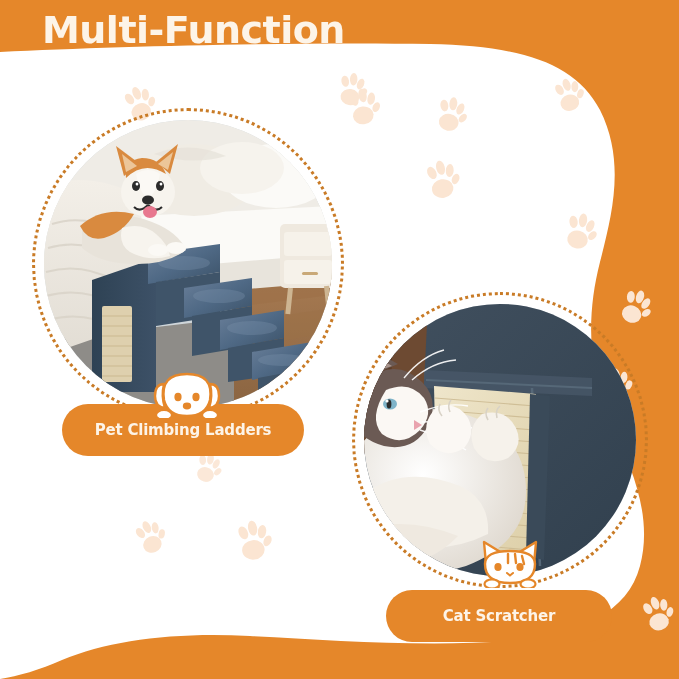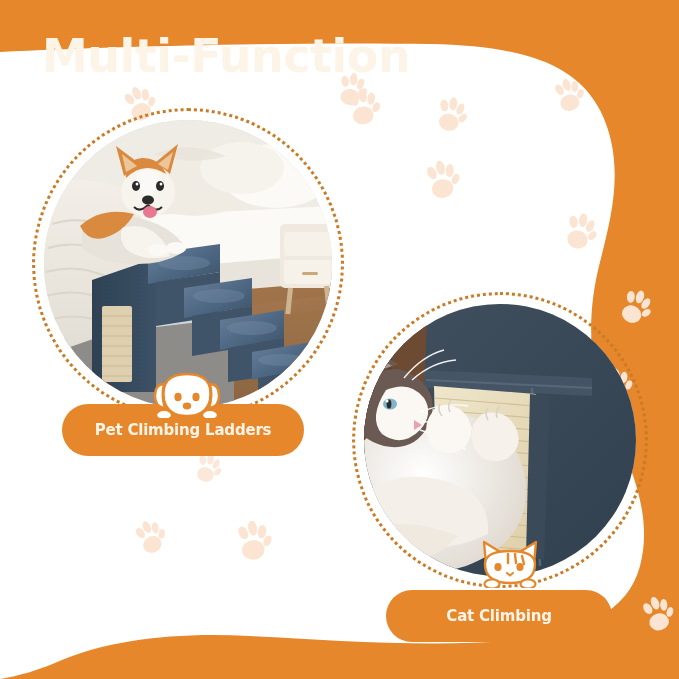--- a/index.html
+++ b/index.html
@@ -15,26 +15,25 @@
   .bg-orange{position:absolute;inset:0;background:#e5872a;}
   .blob-svg{position:absolute;left:0;top:0;width:679px;height:679px;}
 
   
   .paw{position:absolute;width:46px;height:46px;}
   .paw svg{width:100%;height:100%;display:block;}
 
   
   .title{
     position:absolute;left:42px;top:8px;
-    font-size:46px;font-weight:700;
+    font-size:38px;font-weight:700;
     color:#fdf4e8;letter-spacing:-0.5px;
     font-family:"DejaVu Sans","Liberation Sans",sans-serif;
     white-space:nowrap;
     z-index:40;
-    margin-top:21px;
   }
 
   
   .photo-wrap{position:absolute;}
   .dotted-ring{
     position:absolute;inset:0;border-radius:50%;
     border:3px dotted #c97b26;
     box-sizing:border-box;
   }
   .photo{
@@ -480,16 +479,16 @@
       <ellipse cx="20" cy="29" rx="3.6" ry="4" fill="#e5872a"></ellipse>
       <ellipse cx="42" cy="29" rx="3.6" ry="4" fill="#e5872a"></ellipse>
 
       <path d="M29 35 l3 2.5 l3 -2.5" fill="none" stroke="#e5872a" stroke-width="2" stroke-linecap="round"></path>
 
       <ellipse cx="14" cy="46" rx="7.5" ry="4.6" fill="#ffffff" stroke="#e5872a" stroke-width="2.2"></ellipse>
       <ellipse cx="50" cy="46" rx="7.5" ry="4.6" fill="#ffffff" stroke="#e5872a" stroke-width="2.2"></ellipse>
     </svg>
   </div>
   <div class="badge" style="left:386px;top:590px;width:226px;height:52px;">
-    <span class="badge-text">Cat Climbing</span>
+    <span class="badge-text">Cat Scratcher</span>
   </div>
 
 </div>
 
 </body></html>

